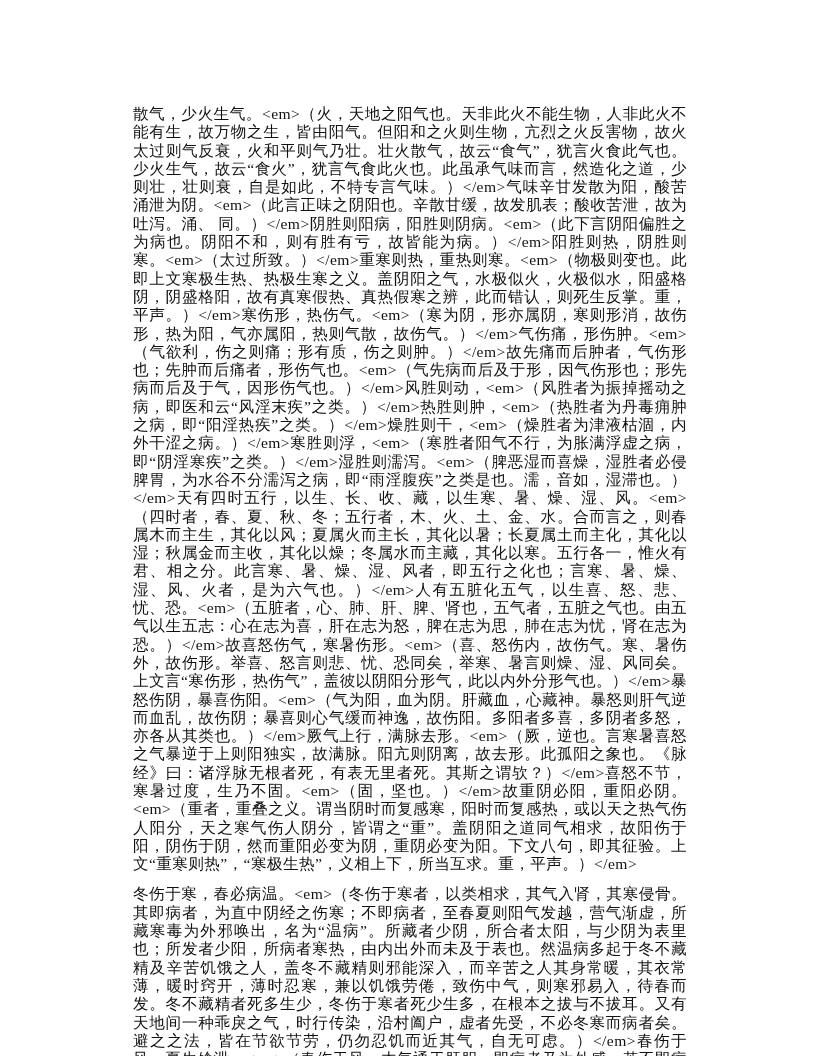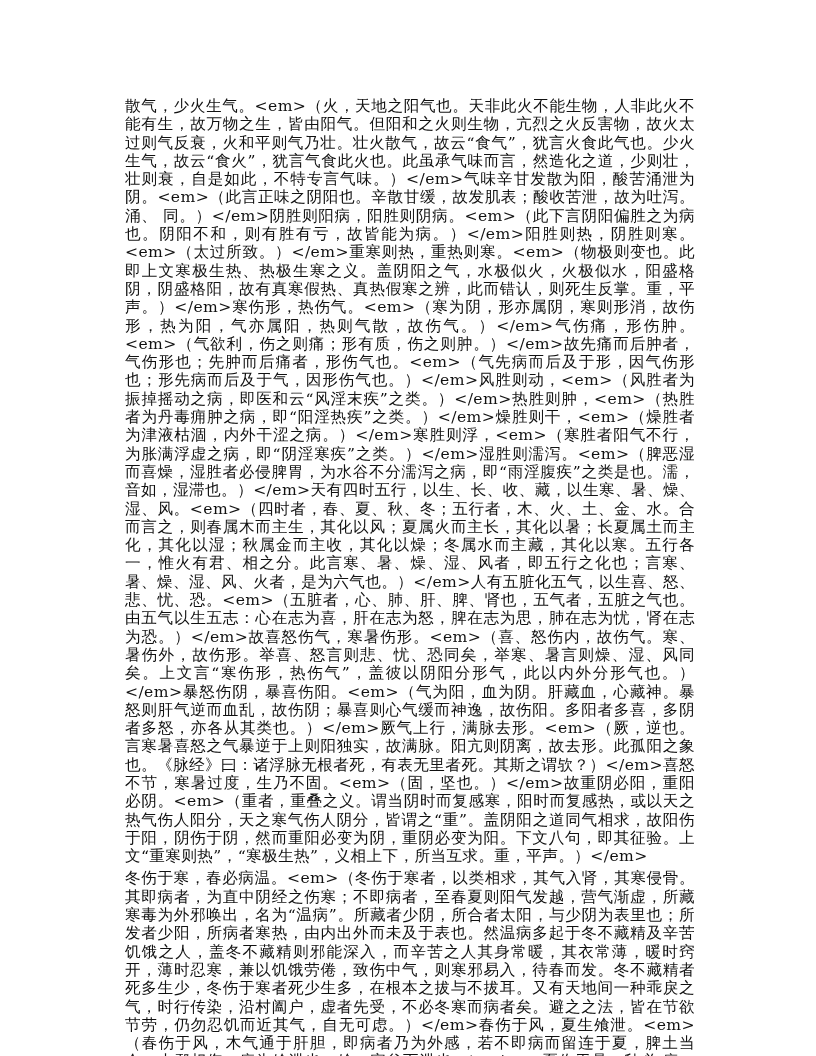--- a/index.html
+++ b/index.html
@@ -9,21 +9,21 @@
     left: 121px;
     top: 93px;
     width: 578px;
     font-family: "DejaVu Serif", "Liberation Serif", serif;
     font-size: 15.6px;
     line-height: 18.3px;
     color: #111111;
     text-align: justify;
     letter-spacing: 0.4px;
   }
-  .para { margin: 4px; padding: 0; }
+  .para { margin: 12px; padding: 0; font-family: Liberation Serif, serif; }
 </style>
 </head>
 <body>
 
 <div class="page">
   <p class="para">散气，少火生气。&lt;em&gt;（火，天地之阳气也。天非此火不能生物，人非此火不能有生，故万物之生，皆由阳气。但阳和之火则生物，亢烈之火反害物，故火太过则气反衰，火和平则气乃壮。壮火散气，故云“食气”，犹言火食此气也。少火生气，故云“食火”，犹言气食此火也。此虽承气味而言，然造化之道，少则壮，壮则衰，自是如此，不特专言气味。）&lt;/em&gt;气味辛甘发散为阳，酸苦涌泄为阴。&lt;em&gt;（此言正味之阴阳也。辛散甘缓，故发肌表；酸收苦泄，故为吐泻。涌、 同。）&lt;/em&gt;阴胜则阳病，阳胜则阴病。&lt;em&gt;（此下言阴阳偏胜之为病也。阴阳不和，则有胜有亏，故皆能为病。）&lt;/em&gt;阳胜则热，阴胜则寒。&lt;em&gt;（太过所致。）&lt;/em&gt;重寒则热，重热则寒。&lt;em&gt;（物极则变也。此即上文寒极生热、热极生寒之义。盖阴阳之气，水极似火，火极似水，阳盛格阴，阴盛格阳，故有真寒假热、真热假寒之辨，此而错认，则死生反掌。重，平声。）&lt;/em&gt;寒伤形，热伤气。&lt;em&gt;（寒为阴，形亦属阴，寒则形消，故伤形，热为阳，气亦属阳，热则气散，故伤气。）&lt;/em&gt;气伤痛，形伤肿。&lt;em&gt;（气欲利，伤之则痛；形有质，伤之则肿。）&lt;/em&gt;故先痛而后肿者，气伤形也；先肿而后痛者，形伤气也。&lt;em&gt;（气先病而后及于形，因气伤形也；形先病而后及于气，因形伤气也。）&lt;/em&gt;风胜则动，&lt;em&gt;（风胜者为振掉摇动之病，即医和云“风淫末疾”之类。）&lt;/em&gt;热胜则肿，&lt;em&gt;（热胜者为丹毒痈肿之病，即“阳淫热疾”之类。）&lt;/em&gt;燥胜则干，&lt;em&gt;（燥胜者为津液枯涸，内外干涩之病。）&lt;/em&gt;寒胜则浮，&lt;em&gt;（寒胜者阳气不行，为胀满浮虚之病，即“阴淫寒疾”之类。）&lt;/em&gt;湿胜则濡泻。&lt;em&gt;（脾恶湿而喜燥，湿胜者必侵脾胃，为水谷不分濡泻之病，即“雨淫腹疾”之类是也。濡，音如，湿滞也。）&lt;/em&gt;天有四时五行，以生、长、收、藏，以生寒、暑、燥、湿、风。&lt;em&gt;（四时者，春、夏、秋、冬；五行者，木、火、土、金、水。合而言之，则春属木而主生，其化以风；夏属火而主长，其化以暑；长夏属土而主化，其化以湿；秋属金而主收，其化以燥；冬属水而主藏，其化以寒。五行各一，惟火有君、相之分。此言寒、暑、燥、湿、风者，即五行之化也；言寒、暑、燥、湿、风、火者，是为六气也。）&lt;/em&gt;人有五脏化五气，以生喜、怒、悲、忧、恐。&lt;em&gt;（五脏者，心、肺、肝、脾、肾也，五气者，五脏之气也。由五气以生五志：心在志为喜，肝在志为怒，脾在志为思，肺在志为忧，肾在志为恐。）&lt;/em&gt;故喜怒伤气，寒暑伤形。&lt;em&gt;（喜、怒伤内，故伤气。寒、暑伤外，故伤形。举喜、怒言则悲、忧、恐同矣，举寒、暑言则燥、湿、风同矣。上文言“寒伤形，热伤气”，盖彼以阴阳分形气，此以内外分形气也。）&lt;/em&gt;暴怒伤阴，暴喜伤阳。&lt;em&gt;（气为阳，血为阴。肝藏血，心藏神。暴怒则肝气逆而血乱，故伤阴；暴喜则心气缓而神逸，故伤阳。多阳者多喜，多阴者多怒，亦各从其类也。）&lt;/em&gt;厥气上行，满脉去形。&lt;em&gt;（厥，逆也。言寒暑喜怒之气暴逆于上则阳独实，故满脉。阳亢则阴离，故去形。此孤阳之象也。《脉经》曰：诸浮脉无根者死，有表无里者死。其斯之谓欤？）&lt;/em&gt;喜怒不节，寒暑过度，生乃不固。&lt;em&gt;（固，坚也。）&lt;/em&gt;故重阴必阳，重阳必阴。&lt;em&gt;（重者，重叠之义。谓当阴时而复感寒，阳时而复感热，或以天之热气伤人阳分，天之寒气伤人阴分，皆谓之“重”。盖阴阳之道同气相求，故阳伤于阳，阴伤于阴，然而重阳必变为阴，重阴必变为阳。下文八句，即其征验。上文“重寒则热”，“寒极生热”，义相上下，所当互求。重，平声。）&lt;/em&gt;</p>
   <p class="para">冬伤于寒，春必病温。&lt;em&gt;（冬伤于寒者，以类相求，其气入肾，其寒侵骨。其即病者，为直中阴经之伤寒；不即病者，至春夏则阳气发越，营气渐虚，所藏寒毒为外邪唤出，名为“温病”。所藏者少阴，所合者太阳，与少阴为表里也；所发者少阳，所病者寒热，由内出外而未及于表也。然温病多起于冬不藏精及辛苦饥饿之人，盖冬不藏精则邪能深入，而辛苦之人其身常暖，其衣常薄，暖时窍开，薄时忍寒，兼以饥饿劳倦，致伤中气，则寒邪易入，待春而发。冬不藏精者死多生少，冬伤于寒者死少生多，在根本之拔与不拔耳。又有天地间一种乖戾之气，时行传染，沿村阖户，虚者先受，不必冬寒而病者矣。避之之法，皆在节欲节劳，仍勿忍饥而近其气，自无可虑。）&lt;/em&gt;春伤于风，夏生飧泄。&lt;em&gt;（春伤于风，木气通于肝胆，即病者乃为外感，若不即病而留连于夏，脾土当令，木邪相侮，病为飧泄也。飧，完谷而泄也。）&lt;/em&gt;夏伤于暑，秋必 疟。&lt;em&gt;（夏伤于暑，金气受邪，即病者乃为暑症，若不即病而暑汗不出，延至于秋，新凉外束，邪郁成热，金火相拒，寒热交争，故病为 疟。）&lt;/em&gt;秋伤于湿，冬生咳嗽。&lt;em&gt;（夏秋之交，土金用事，秋伤于湿，其即病者湿气通脾，故为濡泄等证，若不即病而湿蓄金脏，</p>
 </div>
 
 </body></html>

